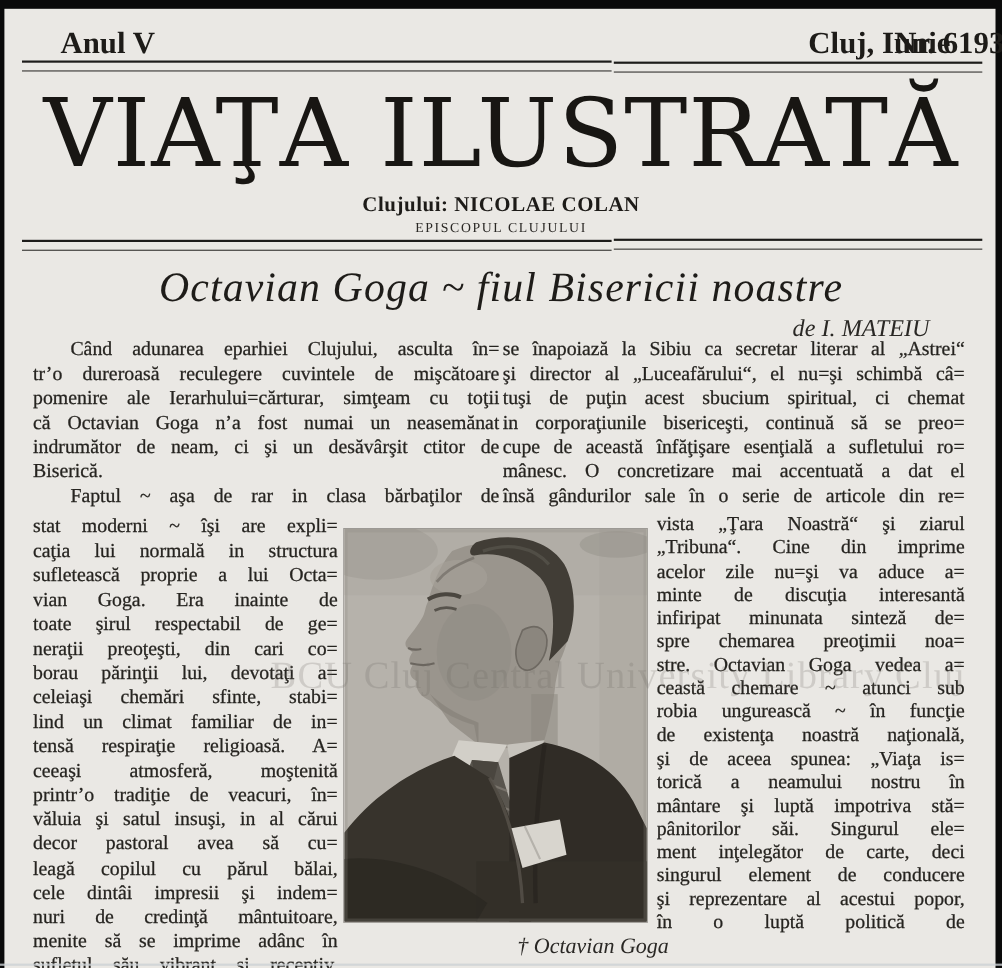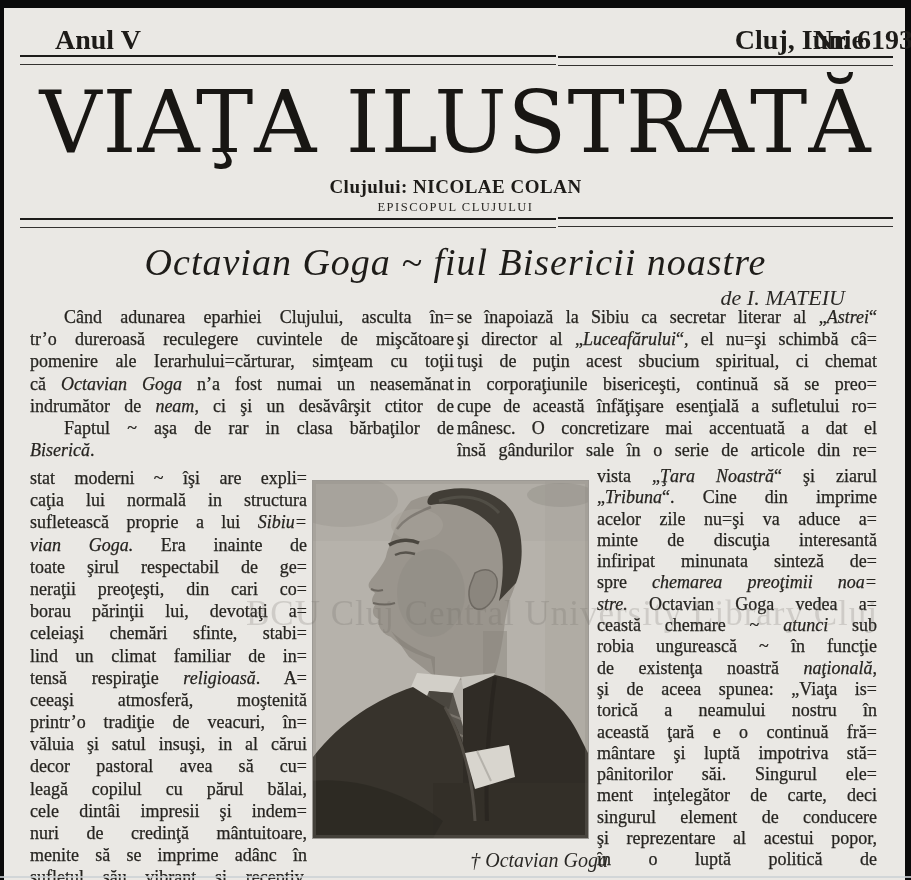--- a/index.html
+++ b/index.html
@@ -50,21 +50,21 @@
 
   
   .col{position:absolute;-webkit-text-stroke:.25px #262420;}
   .col .line{
     text-align:justify;text-align-last:justify;
     font-size:18px;height:var(--lh);line-height:var(--lh);
     overflow:hidden;
   }
   .col .line.short{text-align-last:left;}
   .col .line.indent{text-indent:34px;}
-  .col .it{font-style:italic;}
+  .col .it{}
   .lw{left:30px;top:306px;width:424px;--lh:22.2px;}
   .rw{left:457px;top:306px;width:420px;--lh:22.2px;}
   .ln{left:30px;top:467px;width:277px;--lh:22.2px;height:413px;}
   .rn{left:597px;top:466px;width:280px;--lh:21.3px;height:414px;}
 
   
   .photo{position:absolute;left:313px;top:481px;width:275px;height:357px;
     box-shadow:0 0 0 1px rgba(62,58,52,.45);}
   .photo svg{display:block;}
   .caption{position:absolute;left:293px;top:847px;width:315px;text-align:right;
@@ -103,36 +103,36 @@
 
   <div class="art-title">Octavian Goga ~ fiul Bisericii noastre</div>
   <div class="byline">de I. MATEIU</div>
 
   <div class="col lw">
       <div class="line indent"><span>Când adunarea eparhiei Clujului, asculta în=</span></div>
       <div class="line"><span>tr’o dureroasă reculegere cuvintele de mişcătoare</span></div>
       <div class="line"><span>pomenire ale Ierarhului=cărturar, simţeam cu toţii</span></div>
       <div class="line"><span>că </span><span class="it">Octavian Goga</span><span> n’a fost numai un neasemănat</span></div>
       <div class="line"><span>indrumător de </span><span class="it">neam</span><span>, ci şi un desăvârşit ctitor de</span></div>
+      <div class="line short"><span class="it">Biserică</span><span>.</span></div>
       <div class="line indent"><span>Faptul ~ aşa de rar in clasa bărbaţilor de</span></div>
-      <div class="line short"><span class="it">Biserică</span><span>.</span></div>
     </div>
   <div class="col rw">
       <div class="line"><span>se înapoiază la Sibiu ca secretar literar al „</span><span class="it">Astrei</span><span>“</span></div>
       <div class="line"><span>şi director al „</span><span class="it">Luceafărului</span><span>“, el nu=şi schimbă câ=</span></div>
       <div class="line"><span>tuşi de puţin acest sbucium spiritual, ci chemat</span></div>
       <div class="line"><span>in corporaţiunile bisericeşti, continuă să se preo=</span></div>
       <div class="line"><span>cupe de această înfăţişare esenţială a sufletului ro=</span></div>
       <div class="line"><span>mânesc. O concretizare mai accentuată a dat el</span></div>
       <div class="line"><span>însă gândurilor sale în o serie de articole din re=</span></div>
     </div>
   <div class="col ln">
       <div class="line"><span>stat moderni ~ îşi are expli=</span></div>
       <div class="line"><span>caţia lui normală in structura</span></div>
-      <div class="line"><span>sufletească proprie a lui </span><span class="it">Sibiu=</span></div>
+      <div class="line"><span>sufletească proprie a lui </span><span class="it">Octa=</span></div>
       <div class="line"><span class="it">vian Goga.</span><span> Era inainte de</span></div>
       <div class="line"><span>toate şirul respectabil de ge=</span></div>
       <div class="line"><span>neraţii preoţeşti, din cari co=</span></div>
       <div class="line"><span>borau părinţii lui, devotaţi a=</span></div>
       <div class="line"><span>celeiaşi chemări sfinte, stabi=</span></div>
       <div class="line"><span>lind un climat familiar de in=</span></div>
       <div class="line"><span>tensă respiraţie </span><span class="it">religioasă</span><span>. A=</span></div>
       <div class="line"><span>ceeaşi atmosferă, moştenită</span></div>
       <div class="line"><span>printr’o tradiţie de veacuri, în=</span></div>
       <div class="line"><span>văluia şi satul insuşi, in al cărui</span></div>
@@ -149,21 +149,20 @@
       <div class="line"><span>acelor zile nu=şi va aduce a=</span></div>
       <div class="line"><span>minte de discuţia interesantă</span></div>
       <div class="line"><span>infiripat minunata sinteză de=</span></div>
       <div class="line"><span>spre </span><span class="it">chemarea preoţimii noa=</span></div>
       <div class="line"><span class="it">stre.</span><span> Octavian Goga vedea a=</span></div>
       <div class="line"><span>ceastă chemare ~ </span><span class="it">atunci</span><span> sub</span></div>
       <div class="line"><span>robia ungurească ~ în funcţie</span></div>
       <div class="line"><span>de existenţa noastră </span><span class="it">naţională</span><span>,</span></div>
       <div class="line"><span>şi de aceea spunea: „Viaţa is=</span></div>
       <div class="line"><span>torică a neamului nostru în</span></div>
-      <div class="line"><span>această ţară e o continuă fră=</span></div>
       <div class="line"><span>mântare şi luptă impotriva stă=</span></div>
       <div class="line"><span>pânitorilor săi. Singurul ele=</span></div>
       <div class="line"><span>ment inţelegător de carte, deci</span></div>
       <div class="line"><span>singurul element de conducere</span></div>
       <div class="line"><span>şi reprezentare al acestui popor,</span></div>
       <div class="line"><span>în o luptă politică de</span></div>
     </div>
 
   <figure class="photo" style="margin:0">
     <svg viewBox="0 0 275 357" width="275" height="357">

